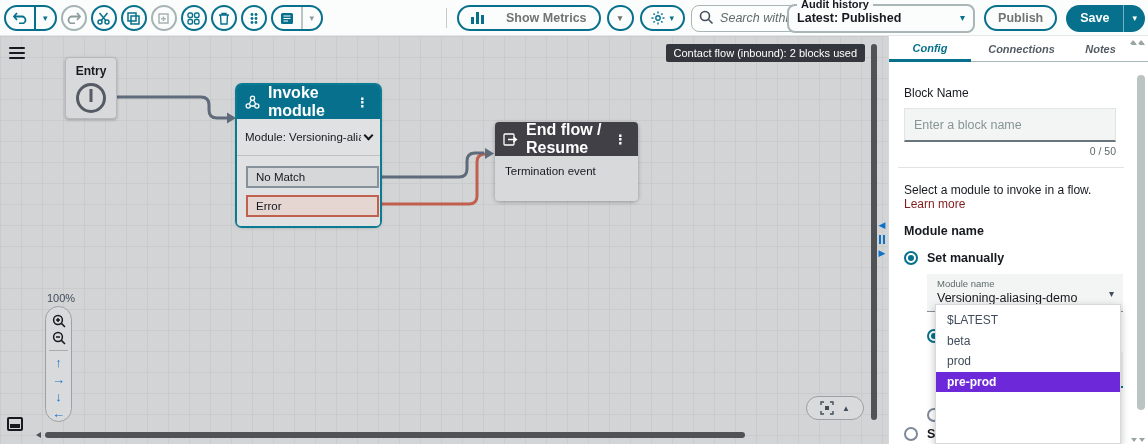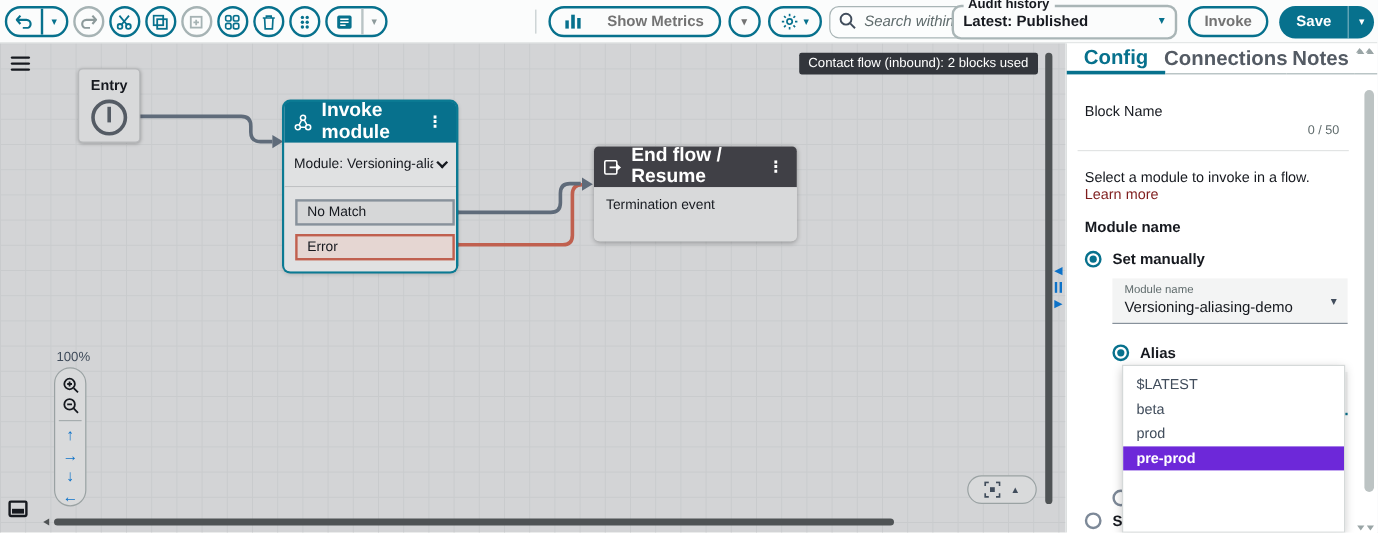--- a/index.html
+++ b/index.html
@@ -96,21 +96,21 @@
   .param-row .p-label { flex:1; white-space:nowrap; overflow:hidden; }
   .chev { width:7px; height:7px; border-right:2px solid #16191f; border-bottom:2px solid #16191f;
     transform:rotate(45deg); margin-top:-4px; flex:0 0 auto; cursor:pointer; }
   .outputs { padding:10px 1px 9px 9px; border-radius:0 0 4px 4px; background:#e0e1e2; }
   .out-chip { position:relative; height:22px; display:flex; align-items:center; padding:0 8px;
     font-size:11.5px; color:#16191f; border:2px solid #87919b; border-radius:0;
     background:#d6d7d8; margin-bottom:7px; cursor:pointer; }
   .out-chip:last-child { margin-bottom:0; }
   .out-chip.error { border-color:#c0604f; background:#e5d6d2; }
 
-  .endflow-block { left:495px; top:86px; width:169px; }
+  .endflow-block { left:495px; top:86px; width:143px; }
   .endflow-block .flow-header { background:#404046; }
   .endflow-body { height:45px; padding:9px 10px; font-size:11.5px; color:#16191f;
     border-radius:0 0 4px 4px; background:#d8d9da; }
 
   .connections { position:absolute; left:0; top:0; width:888px; height:408px; pointer-events:none; }
 
   .zoom-label { position:absolute; left:47px; top:256px; font-size:11px; color:#414d5c; }
   .zoom-pill { position:absolute; left:45px; top:270px; width:27px; height:116px;
     border:1px solid #9aa2a3; border-radius:14px; background:#d9dadb; display:flex; flex-direction:column;
     align-items:center; padding-top:6px; gap:2px; }
@@ -140,22 +140,22 @@
     flex-direction:column; align-items:center; gap:5px; }
   .panel-resize .tri-btn { color:#0d72c8; font-size:9px; cursor:pointer; line-height:1; }
   .pause-grip { display:flex; gap:2px; cursor:pointer; }
   .pause-grip i { width:2px; height:9px; background:#0d72c8; display:block; }
 
   
   .panel { position:absolute; left:888px; top:36px; width:260px; height:408px; background:#fff;
     border-left:1px solid #d5d9d9; }
   .tabs { display:flex; height:26px; }
   .tab { flex:0 0 auto; display:flex; align-items:center; justify-content:center;
-    font-size:17px; font-weight:bold; color:#545b64; cursor:pointer;
-    border-bottom:1px solid #aab7b8; padding:0 0; }
+    font-size:11px; font-weight:bold; color:#545b64; cursor:pointer;
+    border-bottom:1px solid #aab7b8; padding:0 0;font-style:italic; }
   .tab.active { color:#07718d; border-bottom:3px solid #07718d; }
   .tab-config { width:82px; } .tab-connections { width:101px;text-align:right; } .tab-notes { width:57px; }
   .tab-filler { flex:1; border-bottom:1px solid #aab7b8; display:flex; align-items:flex-start;
     justify-content:flex-end; padding:4px 4px 0 0; gap:2px; }
   .mini-tri-up { width:0; height:0; border-left:3px solid transparent; border-right:3px solid transparent;
     border-bottom:4px solid #9aa5a6; }
   .mini-tri-down { width:0; height:0; border-left:3px solid transparent; border-right:3px solid transparent;
     border-top:4px solid #9aa5a6; }
 
   .panel-content { position:relative; padding:0 26px 0 15px; }
@@ -316,21 +316,21 @@
       </div>
     </div>
 
     <div class="tb-group tb-right">
       <div class="audit-fieldset">
         <span class="legend">Audit history</span>
         <span class="value">Latest: Published</span>
         <span class="caret">▾</span>
       </div>
       <button class="btn-outline">
-        <span>Invoke</span>
+        <span>Publish</span>
       </button>
       <div class="btn-primary">
         <div class="seg">
             <span>Save</span>
           </div>
         <div class="seg caret-seg">
             <span class="caret">▾</span>
           </div>
       </div>
     </div>
@@ -455,20 +455,21 @@
       <div class="tab tab-notes">Notes</div>
       <div class="tab-filler">
         <span class="mini-tri-up"></span>
         <span class="mini-tri-up"></span>
       </div>
     </div>
 
     <div class="panel-content">
 
       <div class="field-label">Block Name</div>
+      <input type="text" class="block-name-input" placeholder="Enter a block name" style="">
       <div class="char-counter">0 / 50</div>
 
       <hr class="panel-hr">
 
       <div class="desc">
         <span>Select a module to invoke in a flow.</span>
         <a class="link">Learn more</a>
       </div>
 
       <div class="section-heading">Module name</div>

